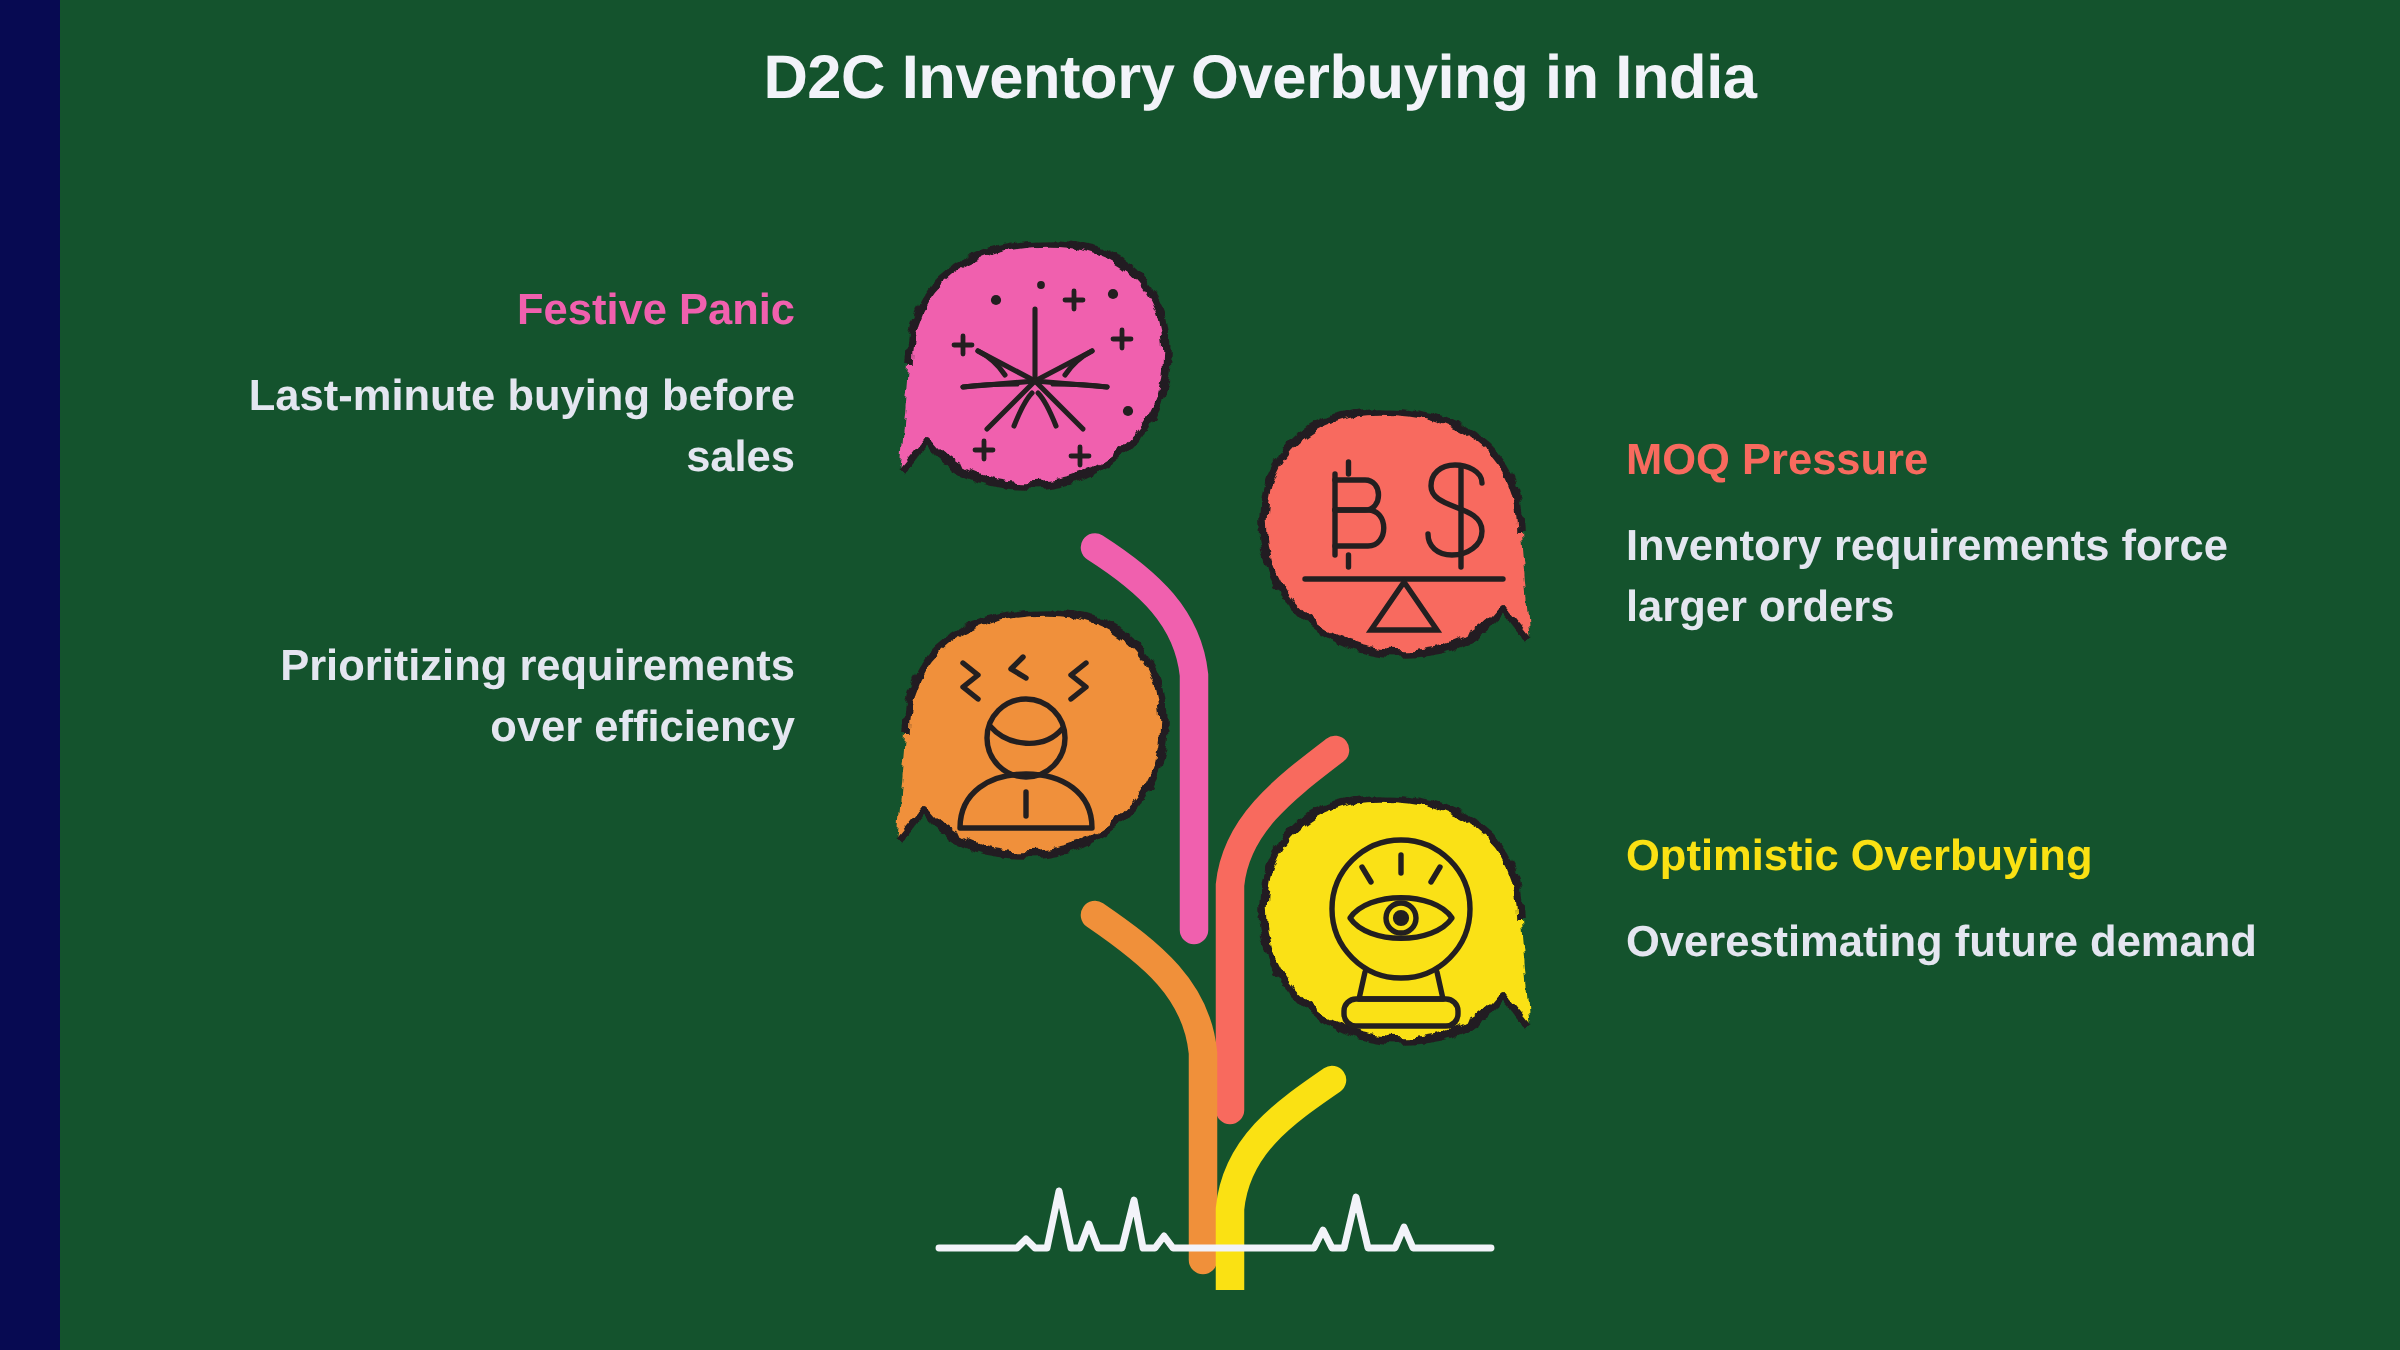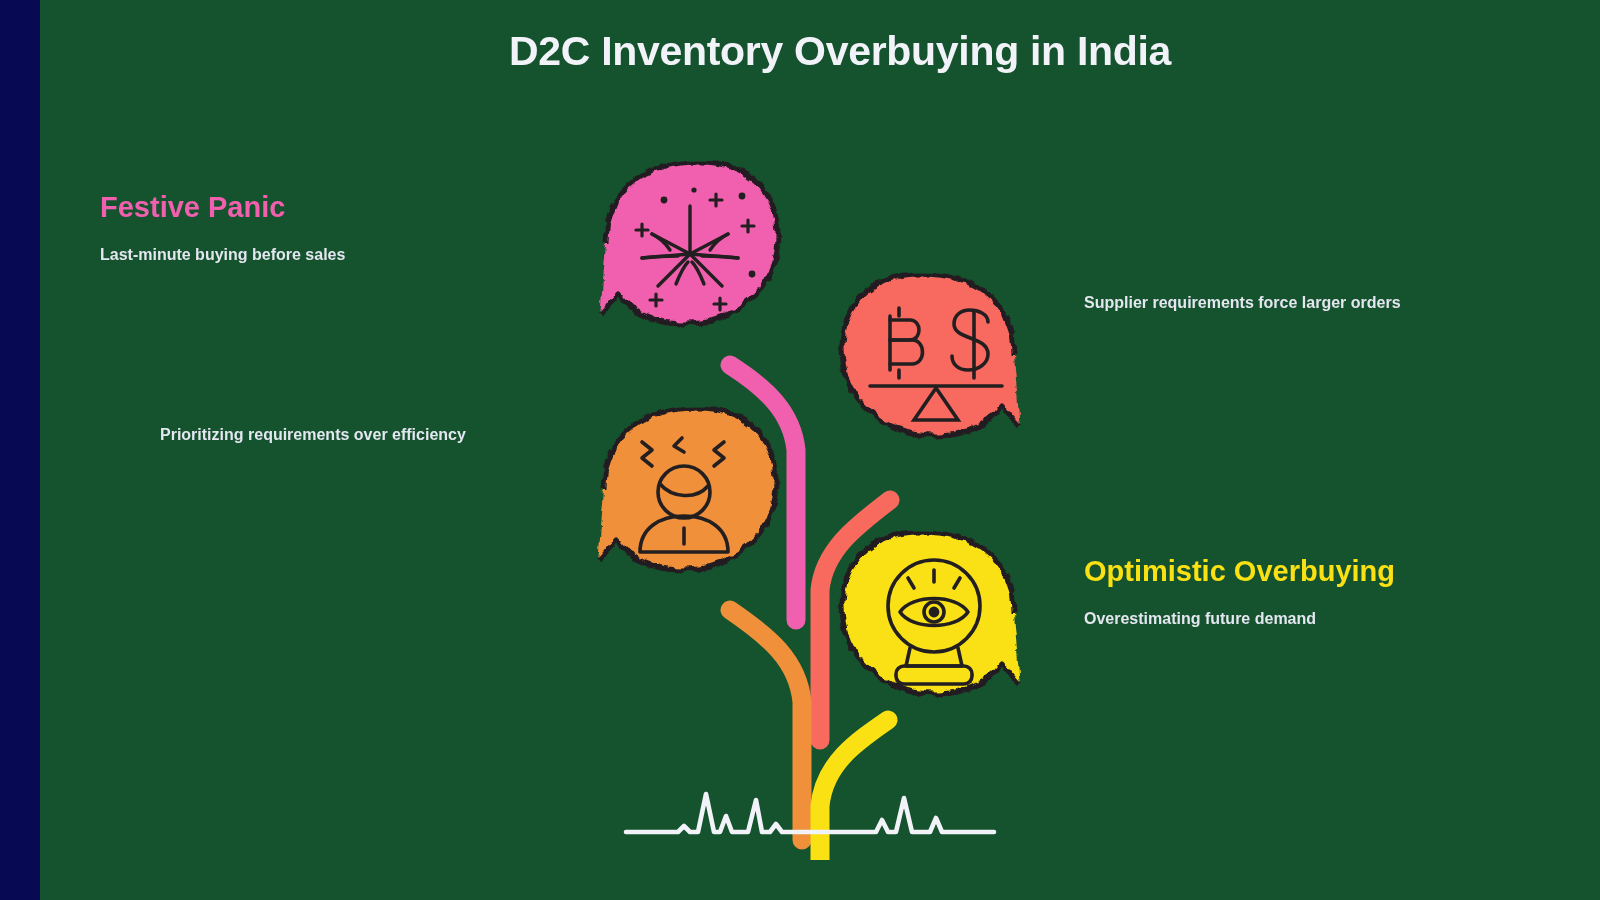--- a/index.html
+++ b/index.html
@@ -35,27 +35,27 @@
     position: absolute;
   }
   .node-heading {
     font-size: 29px;
     font-weight: bold;
     line-height: 1.1;
     margin: 0 0 20px 0;
     white-space: nowrap;
   }
   .node-desc {
-    font-size: 16px;
+    font-size: 29px;
     font-weight: bold;
     line-height: 1.42;
     color: #e4e6f0;
     margin: 0;
   }
-  .align-right { }
+  .align-right { text-align: right; }
   .align-left  { text-align: left; }
 
   #text-festive  { left: 60px;  top: 192px;  width: 430px; }
   #text-stockout { left: 120px; top: 424px;  width: 370px; }
   #text-moq      { left: 1044px; top: 292px; width: 430px; }
   #text-optimistic { left: 1044px; top: 556px; width: 430px; }
 
   
   #tree {
     position: absolute;
@@ -221,21 +221,22 @@
   <div class="node-text align-right" id="text-festive">
     <div class="node-heading" style="color:#f060ae">Festive Panic</div>
     <div class="node-desc">Last-minute buying before sales</div>
   </div>
 
   <div class="node-text align-right" id="text-stockout">
     <div class="node-desc">Prioritizing requirements over efficiency</div>
   </div>
 
   <div class="node-text align-left" id="text-moq">
-    <div class="node-desc">Supplier requirements force larger orders</div>
+    <div class="node-heading" style="color:#f86a5e">MOQ Pressure</div>
+    <div class="node-desc">Inventory requirements force larger orders</div>
   </div>
 
   <div class="node-text align-left" id="text-optimistic">
     <div class="node-heading" style="color:#fae113">Optimistic Overbuying</div>
     <div class="node-desc">Overestimating future demand</div>
   </div>
 
 </div>
 
 </body></html>

